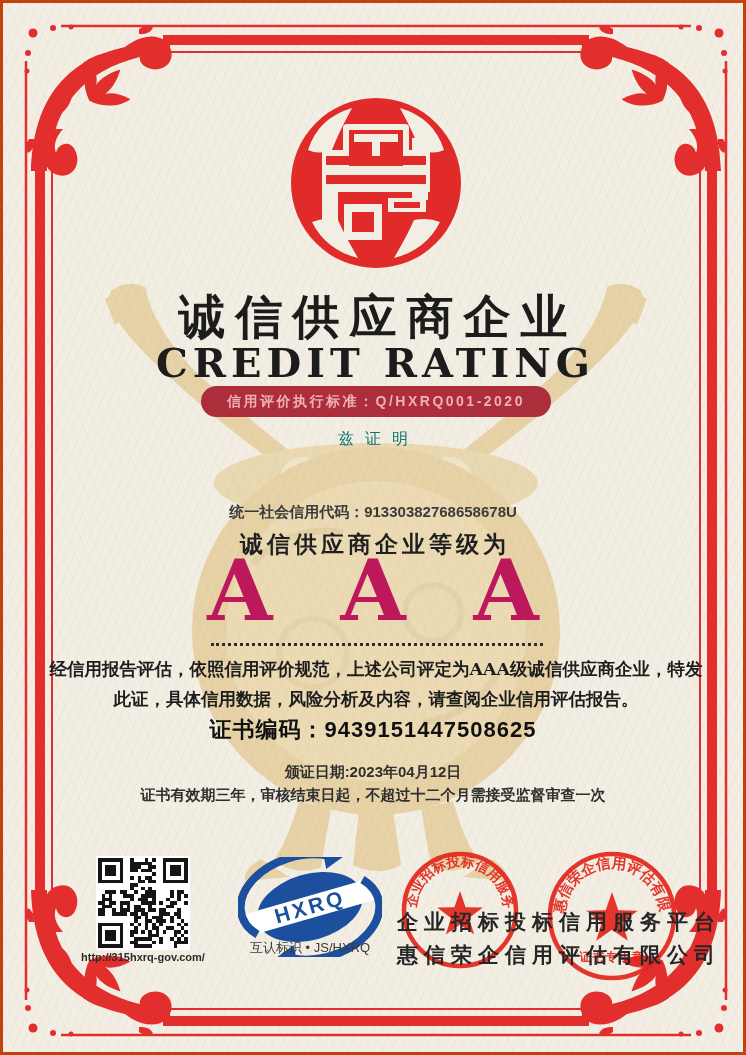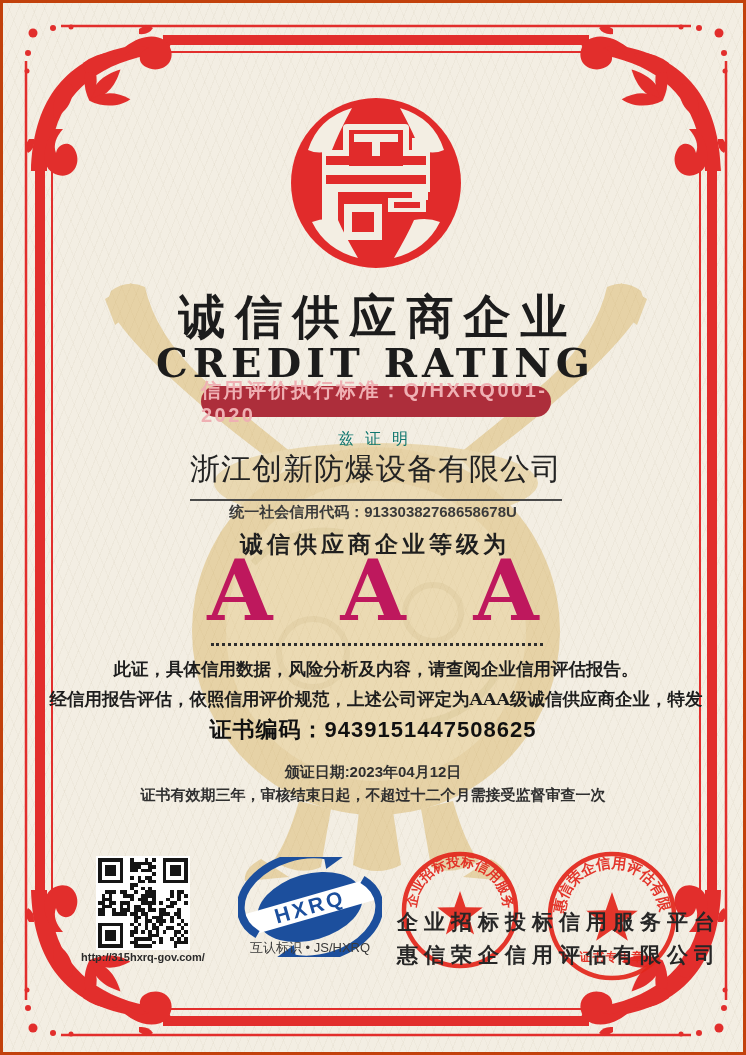--- a/index.html
+++ b/index.html
@@ -15,21 +15,21 @@
       repeating-linear-gradient(112deg, rgba(190,178,150,.10) 0 1px, transparent 1px 8px),
       repeating-linear-gradient(68deg, rgba(190,178,150,.08) 0 1px, transparent 1px 11px);
   }
   .abs{position:absolute;}
   .centered{position:absolute;left:0;right:0;margin:auto;text-align:center;}
   .title-cn{top:283px;font-size:47px;font-weight:700;color:#1c1c1c;letter-spacing:10px;text-indent:10px;}
   .title-en{top:336px;font-size:40px;font-weight:700;color:#1c1c1c;letter-spacing:5px;text-indent:5px;}
   .banner{
     top:383px;left:198px;width:350px;height:31px;border-radius:16px;background:#ad2e3b;
     display:flex;align-items:center;justify-content:center;
-    color:#efb0b3;font-size:20px;font-weight:700;letter-spacing:2.5px;
+    color:#efb0b3;font-size:14px;font-weight:700;letter-spacing:2.5px;
     font-family:"Liberation Sans","DejaVu Sans",sans-serif;
   }
   .certify{top:426px;font-size:16px;color:#0f766e;letter-spacing:11px;text-indent:11px;}
   .company-wrap{top:446px;left:187px;width:372px;text-align:center;border-bottom:2px solid #4a4a4a;padding-bottom:9px;}
   .company{font-size:30px;color:#232323;letter-spacing:1px;white-space:nowrap;}
   .credit-code{top:500px;font-size:15px;font-weight:600;color:#3b3b3b;font-family:"Liberation Sans","DejaVu Sans",sans-serif;}
   .grade-label{top:526px;font-size:23px;font-weight:600;color:#1f1f1f;letter-spacing:4px;text-indent:4px;}
   .grade{top:546px;font-size:84px;font-weight:700;color:#be185d;letter-spacing:68px;text-indent:68px;line-height:1;}
   .dotline{top:640px;left:208px;width:332px;border-top:3px dotted #2e2e2e;height:0;}
   .statement{top:651px;left:38px;width:670px;text-align:center;font-size:17.5px;line-height:1.72;font-weight:600;color:#1d1d1d;}
@@ -152,32 +152,29 @@
 
   <div class="centered serif title-cn">诚信供应商企业</div>
   <div class="centered serif title-en">CREDIT RATING</div>
 
   <div class="abs banner">
     <span>信用评价执行标准：Q/HXRQ001-2020</span>
   </div>
 
   <div class="centered serif certify">兹证明</div>
 
-  <div class="abs company-wrap">
-    <span class="company serif">浙江创新防爆设备有限公司</span>
-  </div>
 
   <div class="centered credit-code">统一社会信用代码：91330382768658678U</div>
   <div class="centered serif grade-label">诚信供应商企业等级为</div>
   <div class="centered serif grade">AAA</div>
   <div class="abs dotline"></div>
 
   <div class="abs serif statement">
+    <div>经信用报告评估，依照信用评价规范，上述公司评定为AAA级诚信供应商企业，特发</div>
     <div>此证，具体信用数据，风险分析及内容，请查阅企业信用评估报告。</div>
-    <div>经信用报告评估，依照信用评价规范，上述公司评定为AAA级诚信供应商企业，特发</div>
   </div>
 
   <div class="centered cert-no">证书编码：9439151447508625</div>
 
   <div class="dates">
     <span>颁证日期:2023年04月12日</span>
   </div>
   <div class="centered validity">证书有效期三年，审核结束日起，不超过十二个月需接受监督审查一次</div>
 
   <div class="abs qr-box">

